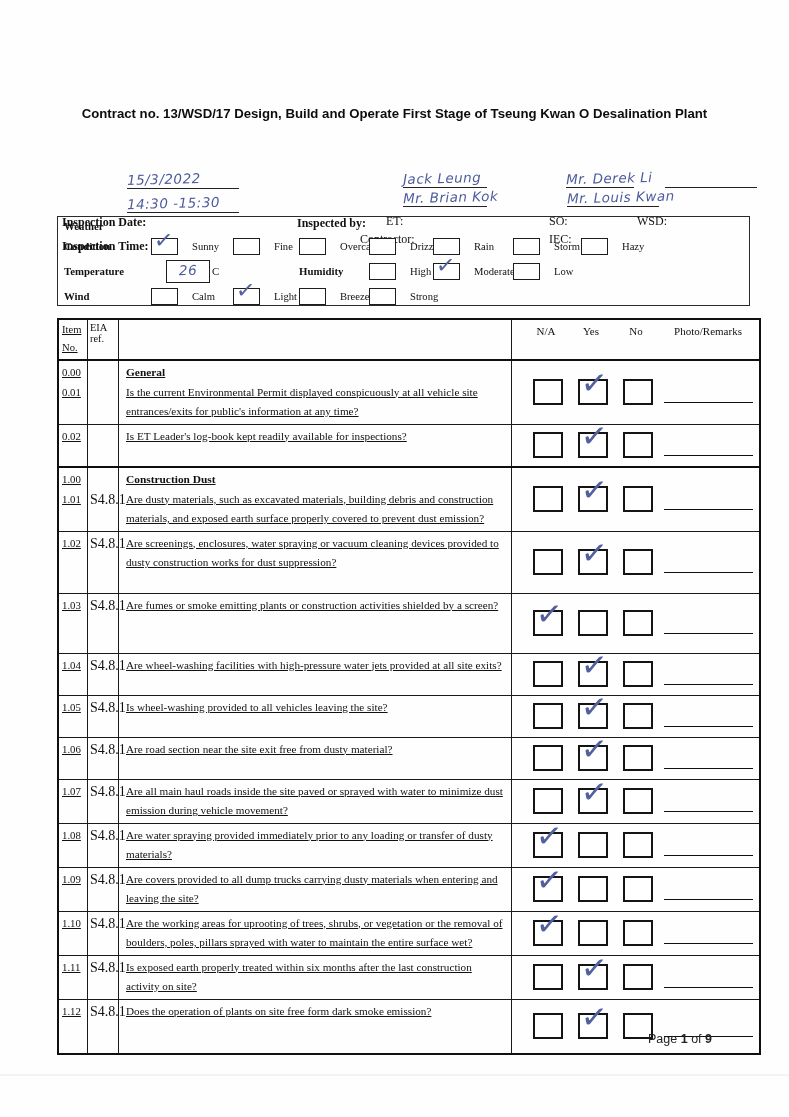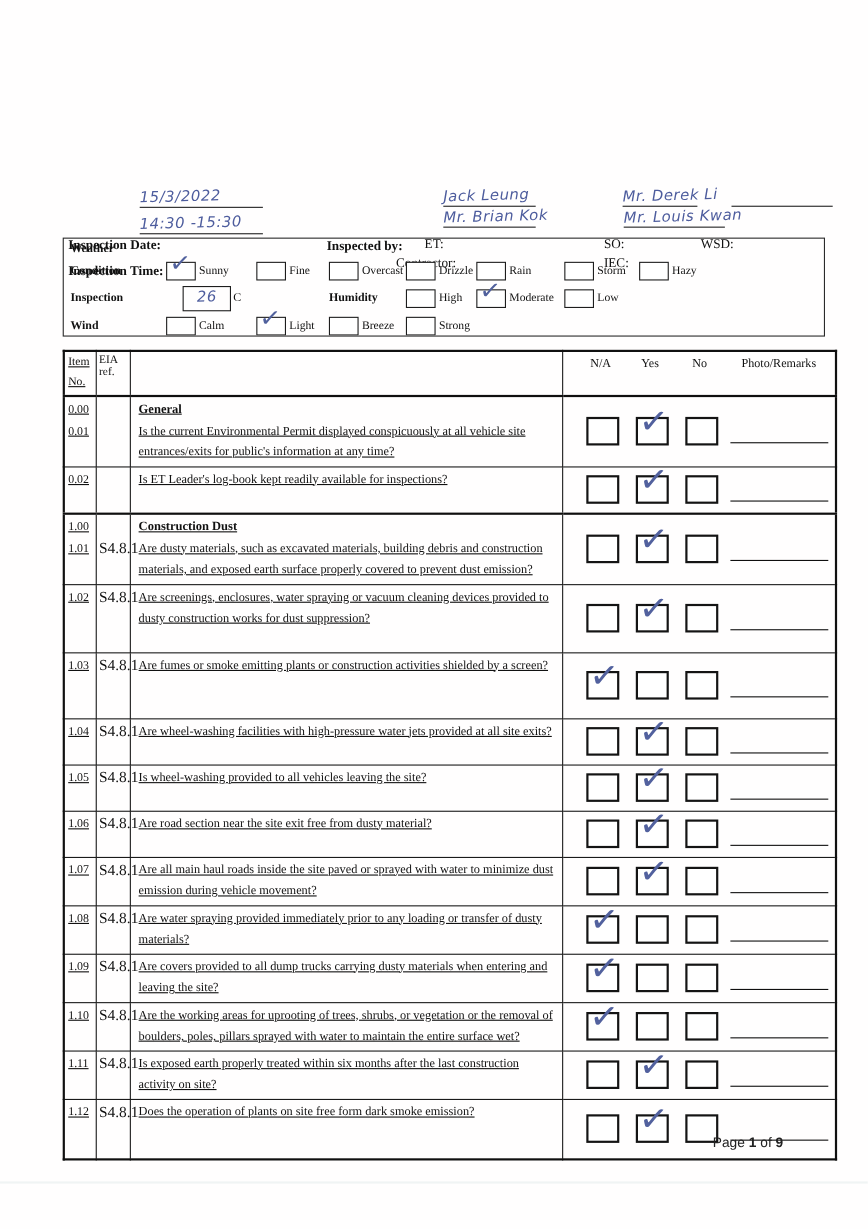--- a/index.html
+++ b/index.html
@@ -21,21 +21,21 @@
   .flabel{position:absolute;font-size:12px;font-weight:bold;white-space:nowrap;margin-top:39px;}
   .flabel.reg{font-weight:normal;}
   .fill{position:absolute;height:18px;border-bottom:1.3px solid #222;}
   .handwrite{display:inline-block;font-family:"DejaVu Sans",sans-serif;font-style:italic;
              font-size:13.5px;color:#4d5c9d;white-space:nowrap;transform:rotate(-1.5deg);
              position:relative;top:0px;letter-spacing:.5px;}
   
   .weather-box{position:absolute;left:57px;top:216px;width:691px;height:88px;border:1.5px solid #2a2a2a;}
   .wlabel{position:absolute;font-size:10.8px;font-weight:bold;white-space:nowrap;}
   .optgroup{position:absolute;inset:0;}
-  .opt{position:absolute;display:flex;align-items:center;gap:3px;}
+  .opt{position:absolute;display:flex;align-items:center;gap:14px;}
   #cond-opts .opt{top:21px} #hum-opts .opt{top:46px} #wind-opts .opt{top:71px}
   #cond-opts .opt:nth-child(1){left:93px}#cond-opts .opt:nth-child(2){left:175px}
   #cond-opts .opt:nth-child(3){left:241px}#cond-opts .opt:nth-child(4){left:311px}
   #cond-opts .opt:nth-child(5){left:375px}#cond-opts .opt:nth-child(6){left:455px}
   #cond-opts .opt:nth-child(7){left:523px}
   #hum-opts .opt:nth-child(1){left:311px}#hum-opts .opt:nth-child(2){left:375px}
   #hum-opts .opt:nth-child(3){left:455px}
   #wind-opts .opt:nth-child(1){left:93px}#wind-opts .opt:nth-child(2){left:175px}
   #wind-opts .opt:nth-child(3){left:241px}#wind-opts .opt:nth-child(4){left:311px}
   .wcb{width:25px;height:15px;border:1.8px solid #1d1d1d;background:#fff;position:relative;flex:none;}
@@ -84,20 +84,21 @@
   .footer{position:absolute;top:1032px;right:77px;font-family:"Liberation Sans",sans-serif;
           font-size:12.5px;color:#222;}
   .footer .b{font-weight:bold;}
   .scan-line{position:absolute;left:0;top:1074px;width:100%;height:2px;background:#f0f4f4;}
 </style>
 </head>
 <body>
 
 <div class="page">
 
+  <div class="contract">Contract no. 13/WSD/17 Design, Build and Operate First Stage of Tseung Kwan O Desalination Plant</div>
 
   <span class="flabel" style="left:62px;top:176px">Inspection Date:</span>
   <span class="fill" style="left:127px;top:170px;width:112px"><span class="handwrite">15/3/2022</span></span>
   <span class="flabel" style="left:62px;top:200px">Inspection Time:</span>
   <span class="fill" style="left:127px;top:194px;width:112px"><span class="handwrite">14:30 -15:30</span></span>
   <span class="flabel" style="left:297px;top:177px">Inspected by:</span>
   <span class="flabel reg" style="left:386px;top:175px">ET:</span>
   <span class="fill" style="left:403px;top:169px;width:84px"><span class="handwrite">Jack Leung</span></span>
   <span class="flabel reg" style="left:360px;top:193px">Contractor:</span>
   <span class="fill" style="left:403px;top:188px;width:84px"><span class="handwrite">Mr. Brian Kok</span></span>
@@ -134,21 +135,21 @@
         </span>
         <span class="opt">
           <span class="wcb"></span>
           <span class="opt-label">Storm</span>
         </span>
         <span class="opt">
           <span class="wcb"></span>
           <span class="opt-label">Hazy</span>
         </span>
       </div>
-    <span class="wlabel" style="left:6px;top:48px">Inspection</span>
+    <span class="wlabel" style="left:6px;top:48px">Temperature</span>
     <div class="temp-box"><span class="handwrite">26</span></div>
     <span class="wlabel reg" style="left:154px;top:48px;font-weight:normal">C</span>
     <span class="wlabel" style="left:241px;top:48px">Humidity</span>
     <div class="optgroup" id="hum-opts">
         <span class="opt">
           <span class="wcb"></span>
           <span class="opt-label">High</span>
         </span>
         <span class="opt">
           <span class="wcb checked"></span>

